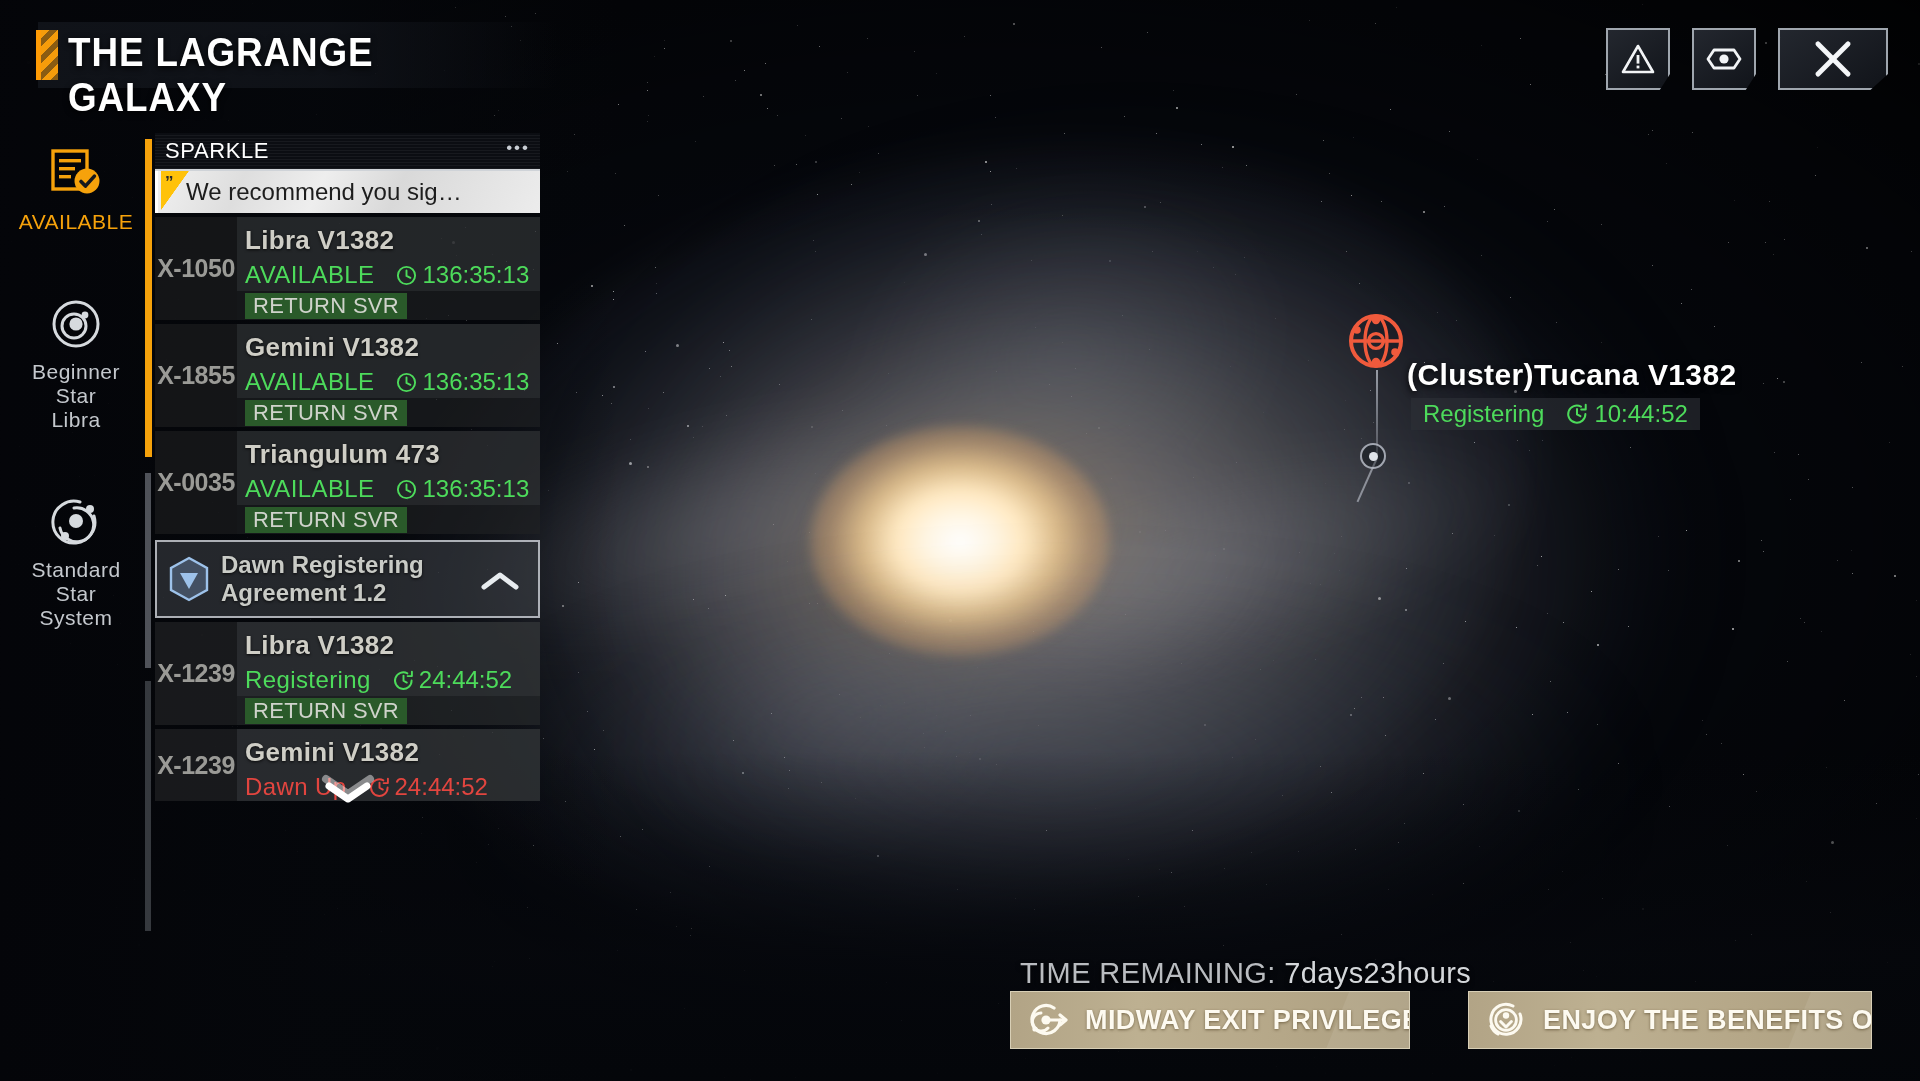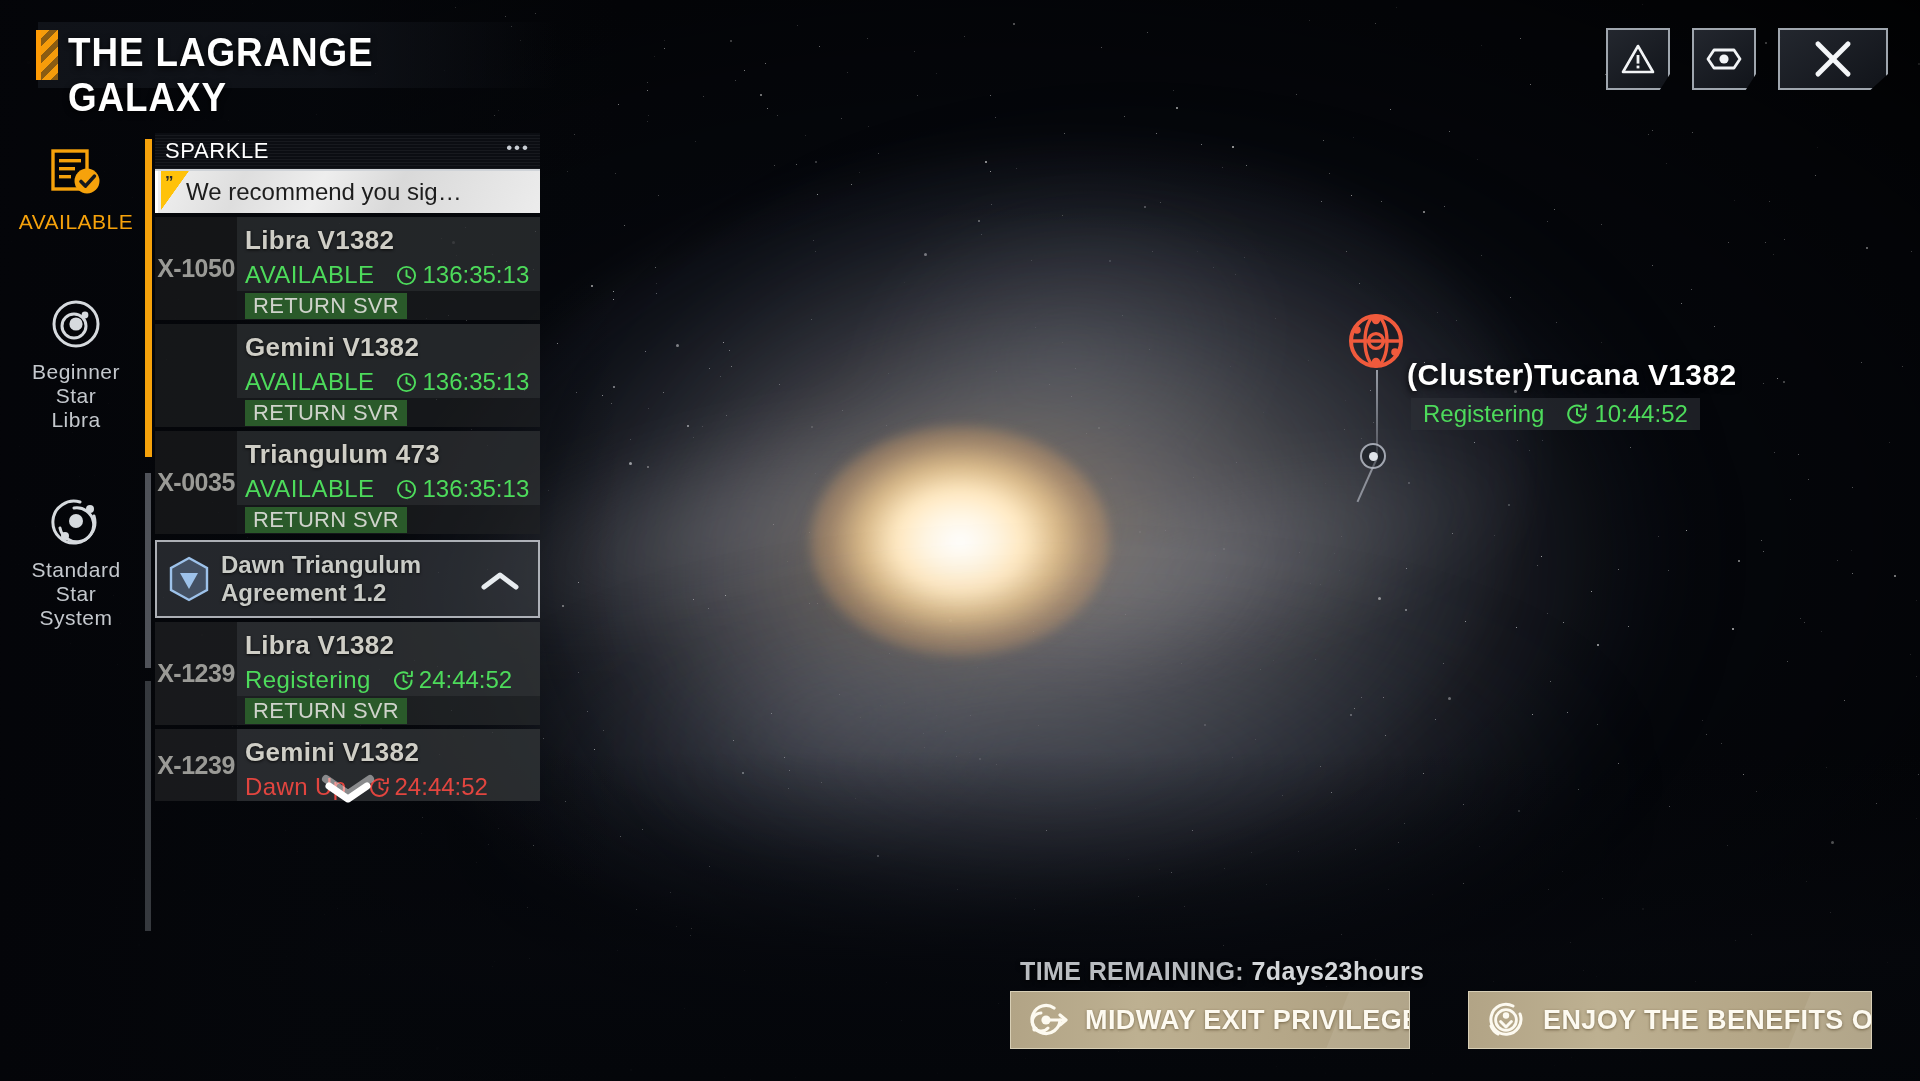--- a/index.html
+++ b/index.html
@@ -224,24 +224,23 @@
   }
   .cl-status .st { color:#4ddb5b; font-size:24px;
     font-family:"Liberation Sans Narrow","Liberation Sans",sans-serif; }
   .cl-status .tm { color:#4ddb5b; font-size:24px; display:flex; align-items:center; gap:6px;
     font-family:"Liberation Sans Narrow","Liberation Sans",sans-serif; }
 
   
   #bottom { position:absolute; left:1010px; bottom:32px; width:880px; z-index:24; }
   .time-remaining {
     position:absolute; left:10px; top:-34px;
-    color:#b9bcc0; font-size:25px; letter-spacing:.4px;
+    color:#b9bcc0; font-size:29px; letter-spacing:.4px;
     font-family:"Liberation Sans Narrow","Liberation Sans",sans-serif;
     text-shadow:0 2px 5px rgba(0,0,0,.9);
-    font-weight:bold;
   }
   .btn-row { display:flex; gap:58px; }
   .gbtn {
     position:relative; height:58px; display:flex; align-items:center;
     background:linear-gradient(to right,#b2a486 0%,#bdb091 32%,#b5a788 68%,#ab9e80 100%);
     border:1px solid #d8cfb6;
     overflow:hidden;
   }
   .gbtn::after {
     content:""; position:absolute; right:-16px; top:-22px;
@@ -1002,20 +1001,21 @@
           </svg>
           <span>136:35:13</span>
         </span>
       </div>
       <div class="row-tag">RETURN SVR</div>
     </div>
   </div>
 
   <div class="row">
     <div class="row-shade"></div>
+    <div class="row-id">X-1855</div>
     <div class="row-body">
       <div class="row-name">Gemini V1382</div>
       <div class="row-meta">
         <span class="row-status s-green">AVAILABLE</span>
         <span class="row-timer s-green">
           <svg width="21" height="21" viewBox="0 0 21 21">
             <circle cx="10.5" cy="10.5" r="8.6" fill="none" stroke="#4ddb5b" stroke-width="1.9"></circle>
             <path d="M10.5 5.4 V10.8 L14.4 12.8" fill="none" stroke="#4ddb5b" stroke-width="1.9" stroke-linecap="round"></path>
           </svg>
           <span>136:35:13</span>
@@ -1045,21 +1045,21 @@
   </div>
 
   <div class="agree">
     <div class="agree-icon">
       <svg width="44" height="46" viewBox="0 0 44 46">
         <path d="M22 2 L40 12 L40 34 L22 44 L4 34 L4 12 Z" fill="rgba(140,175,225,.30)" stroke="#9dc2ea" stroke-width="2.4"></path>
         <path d="M13 17 L31 17 L22 33 Z" fill="#9dc2ea"></path>
       </svg>
     </div>
     <div class="agree-txt">
-      <div>Dawn Triangulum</div>
+      <div>Dawn Registering</div>
       <div>Agreement 1.2</div>
     </div>
     <div class="agree-chev">
       <svg width="40" height="22" viewBox="0 0 40 22">
         <path d="M4 17 L20 5 L36 17" fill="none" stroke="#e8ecef" stroke-width="5" stroke-linecap="round" stroke-linejoin="round"></path>
       </svg>
     </div>
   </div>
 
   <div class="row hl">

